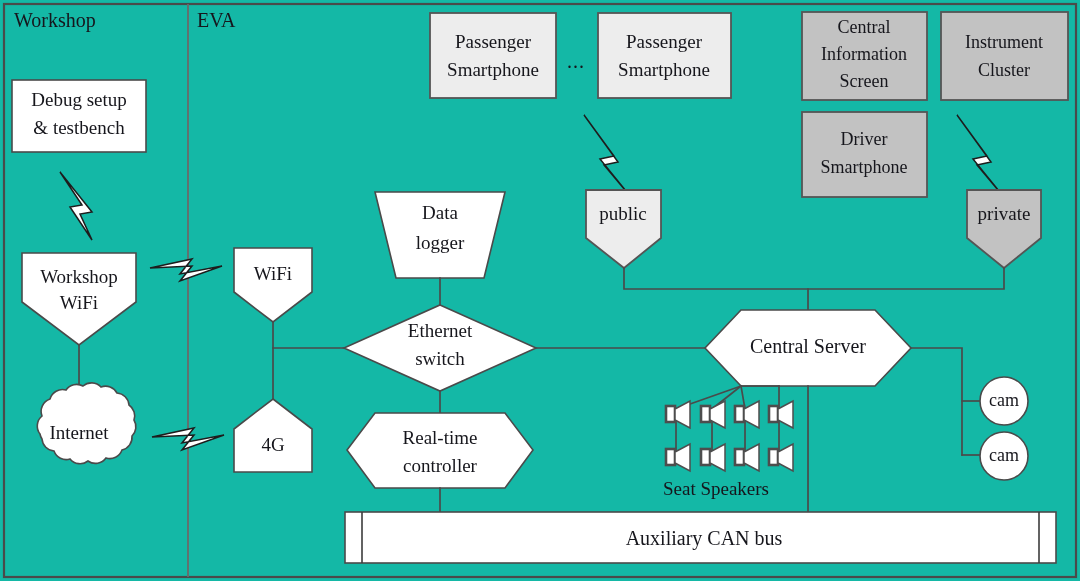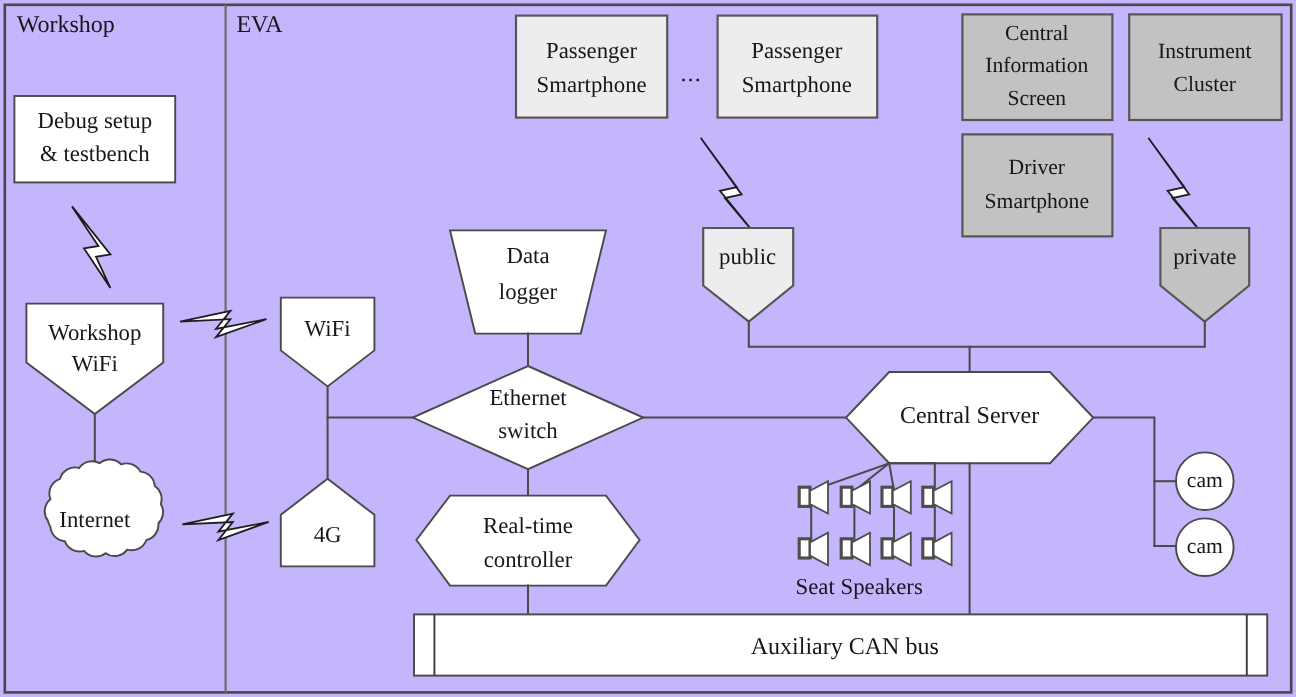--- a/index.html
+++ b/index.html
@@ -4,21 +4,21 @@
 <style>
   html, body {
     margin: 0;
     padding: 0;
     background: #ffffff;
   }
   #stage {
     position: relative;
     width: 1080px;
     height: 581px;
-    background: #c4b5fd;
+    background: #14b8a6;
     font-family: "Liberation Serif", "DejaVu Serif", serif;
     overflow: hidden;
   }
   svg#diagram {
     position: absolute;
     left: 0;
     top: 0;
     width: 1080px;
     height: 581px;
     display: block;

